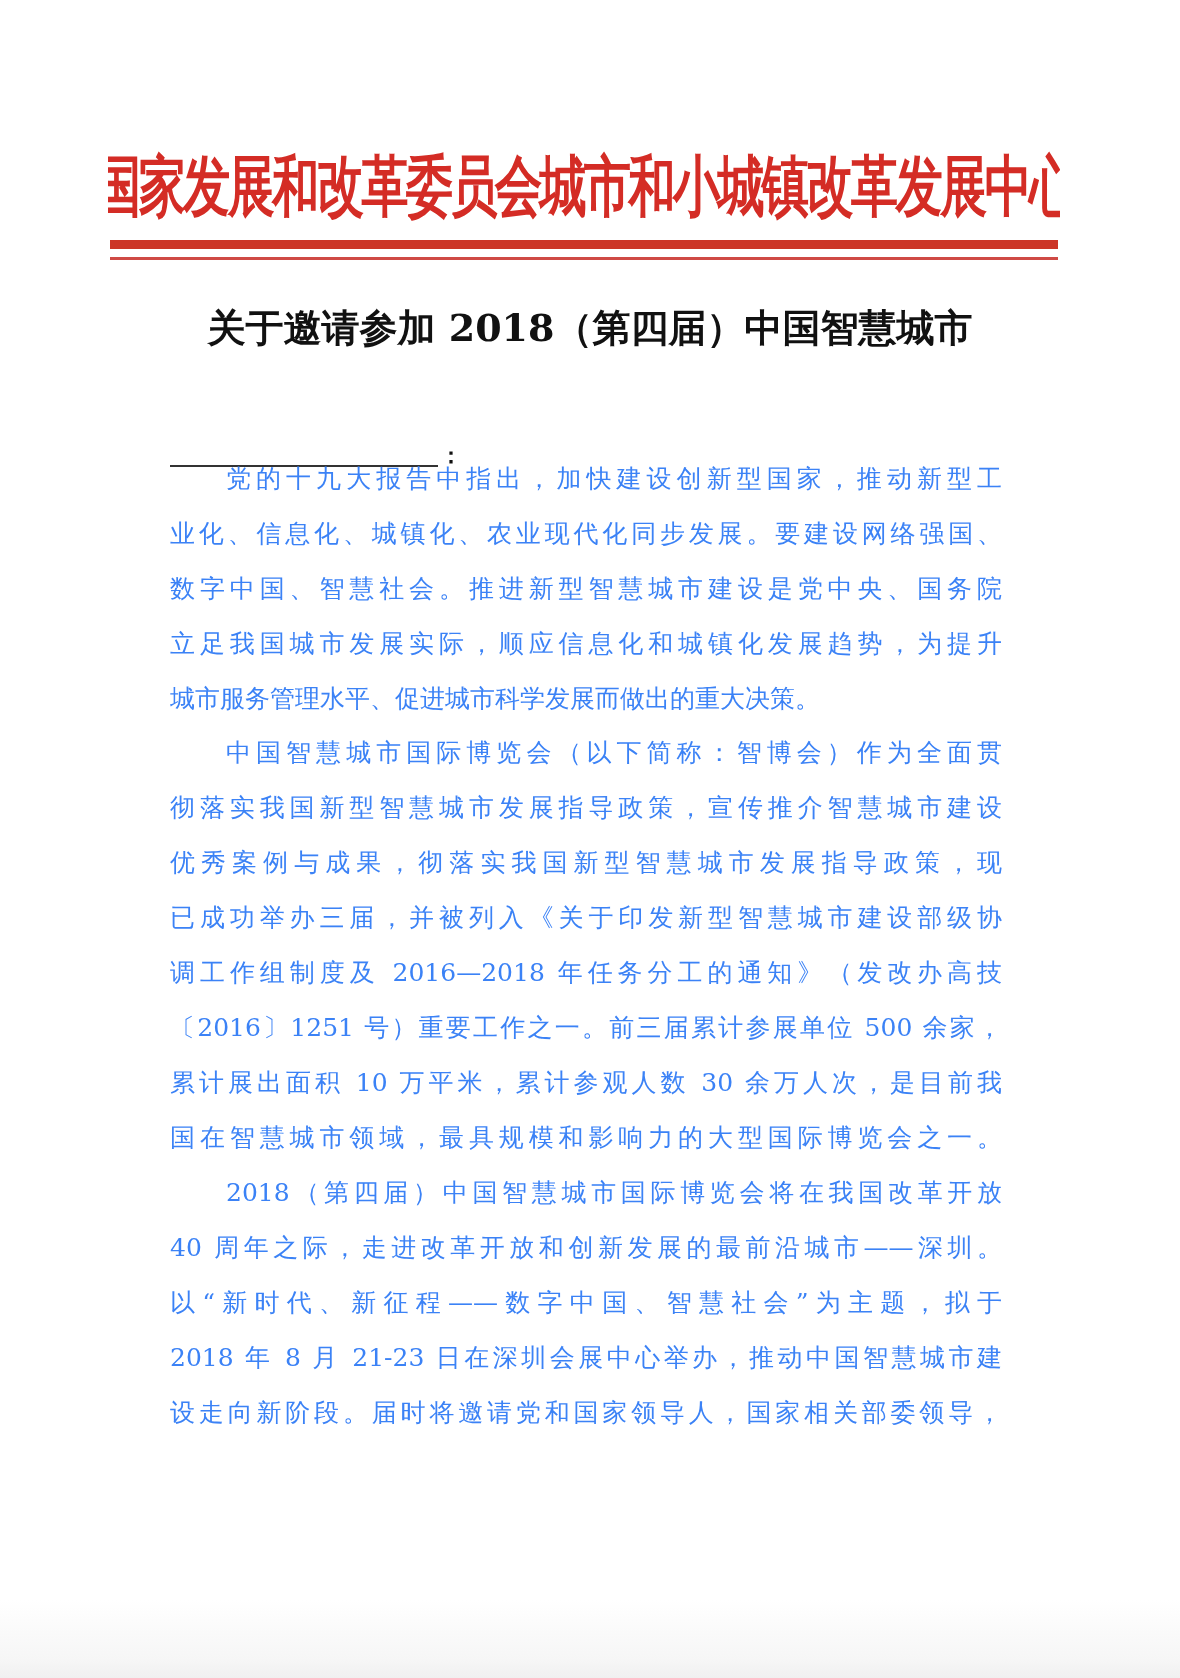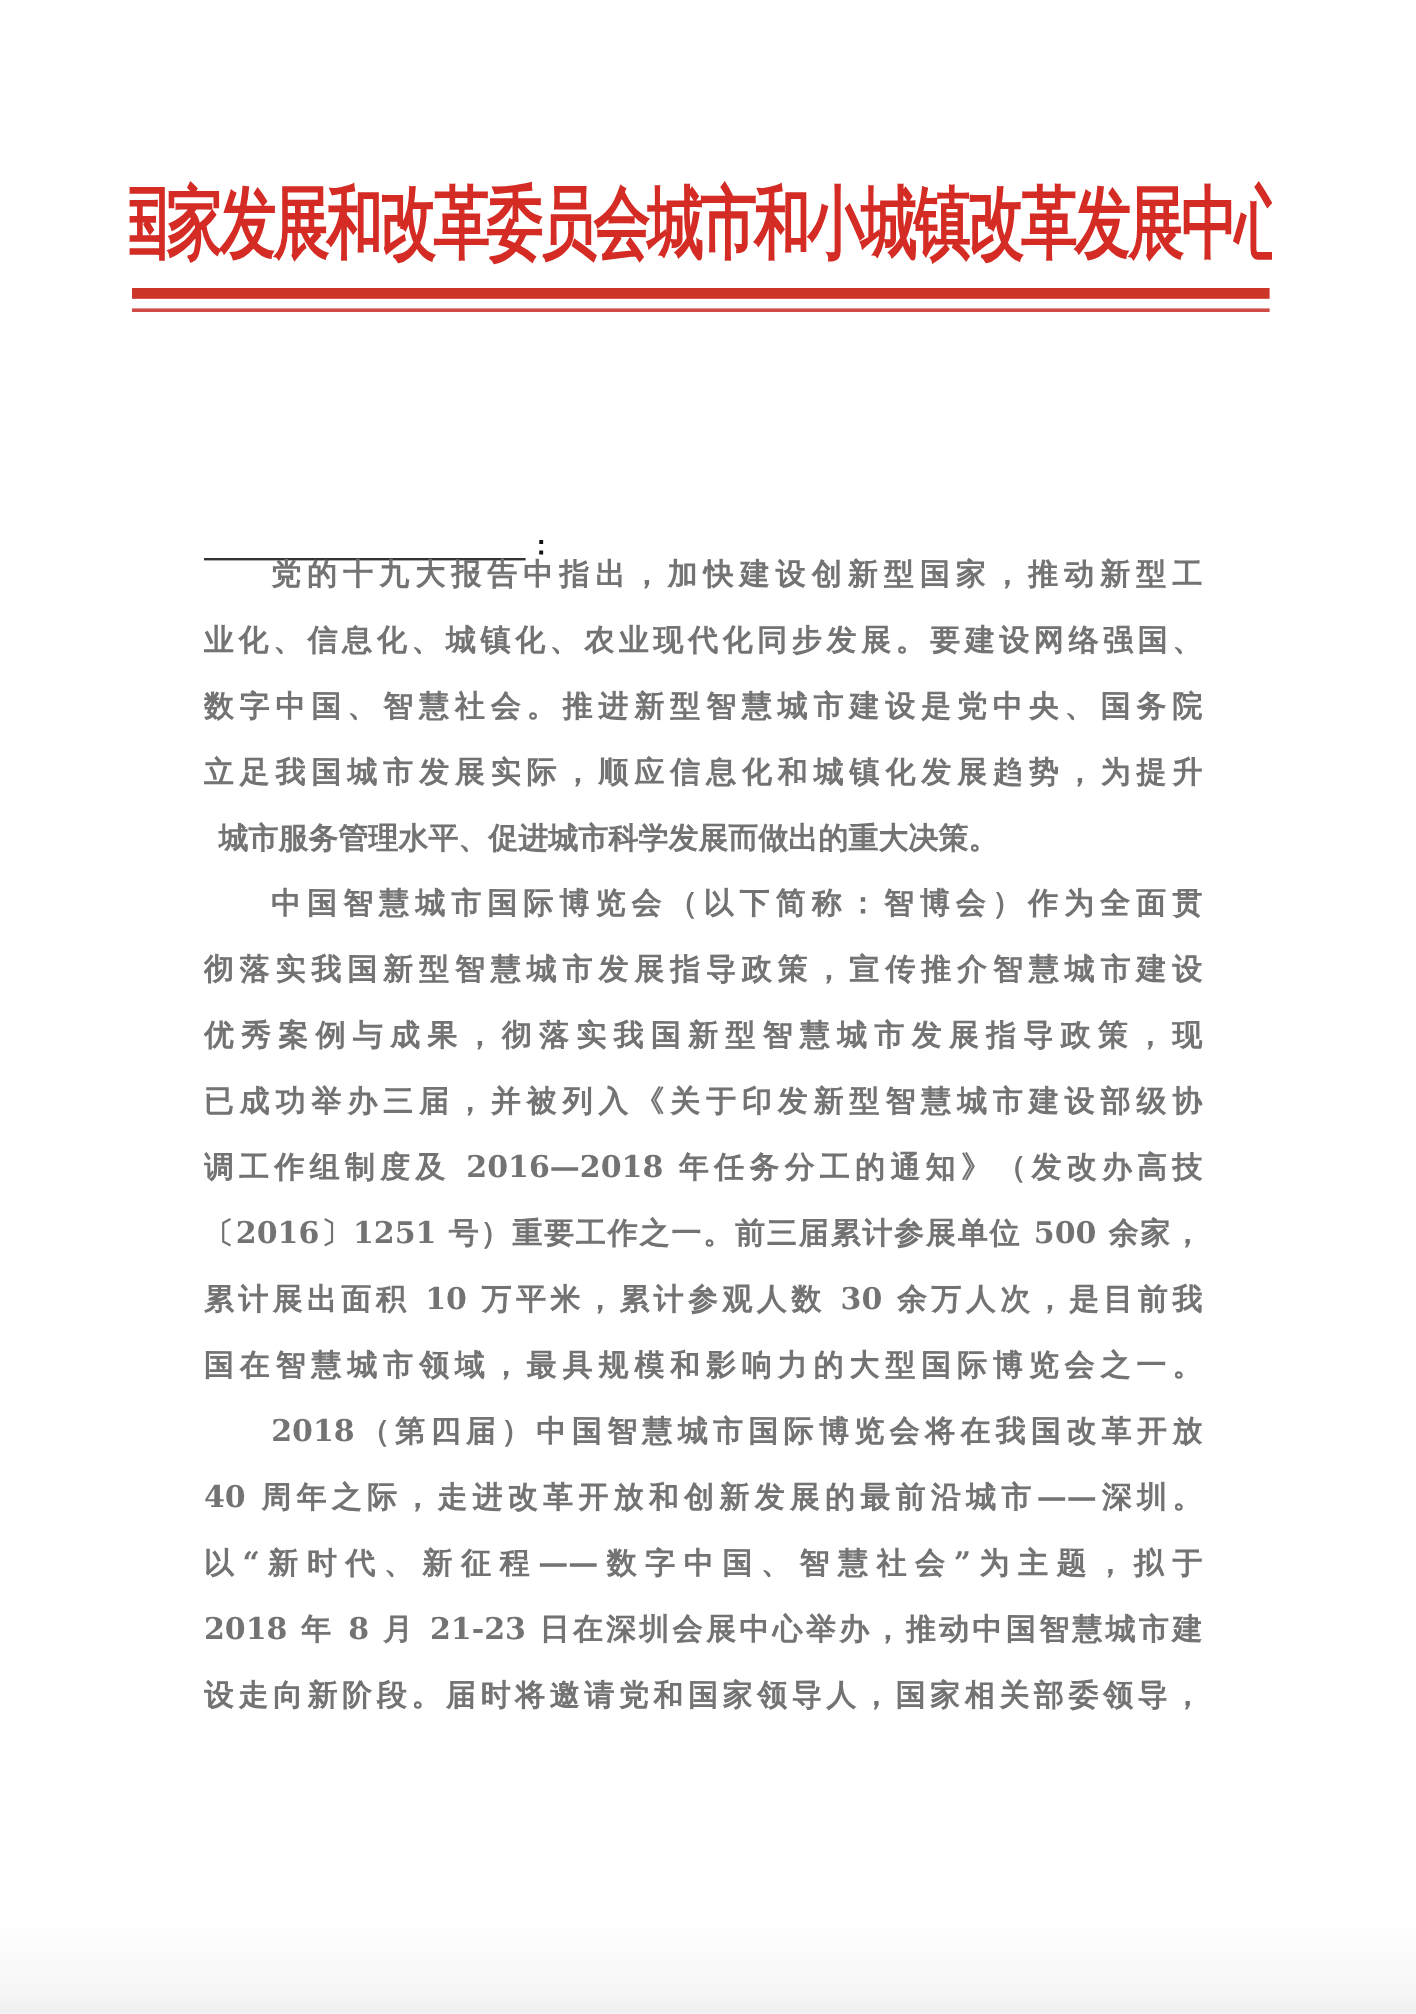--- a/index.html
+++ b/index.html
@@ -96,47 +96,46 @@
       color: #111;
     }
     .body-line {
       position: absolute;
       left: 170px;
       width: 832px;
       height: 55px;
       line-height: 55px;
       font-family: "DejaVu Serif", "Liberation Serif", serif;
       font-size: 25px;
-      color: #737373;
+      color: #3b82f6;
       white-space: nowrap;
       text-align: justify;
       text-align-last: justify;
       overflow: hidden;
-      font-weight: bold;
     }
     .body-line.indent {
       left: 226px;
       width: 776px;
     }
     .body-line.last {
       text-align-last: left;
-      margin-left: 12px;
     }
   </style>
 </head>
 <body>
 
 <div class="page">
 
   <div class="org-header">
     <span class="org-header-text">国家发展和改革委员会城市和小城镇改革发展中心</span>
   </div>
   <div class="rule-thick"></div>
   <div class="rule-thin"></div>
 
+  <div class="doc-title l1">关于邀请参加 2018（第四届）中国智慧城市</div>
 
   <div class="addressee">
     <span class="addressee-blank"></span>
     <span class="addressee-colon">：</span>
   </div>
 
   <div>
     <div class="body-line indent" style="top:451px">党的十九大报告中指出，加快建设创新型国家，推动新型工</div>
     <div class="body-line" style="top:506px">业化、信息化、城镇化、农业现代化同步发展。要建设网络强国、</div>
     <div class="body-line" style="top:561px">数字中国、智慧社会。推进新型智慧城市建设是党中央、国务院</div>

